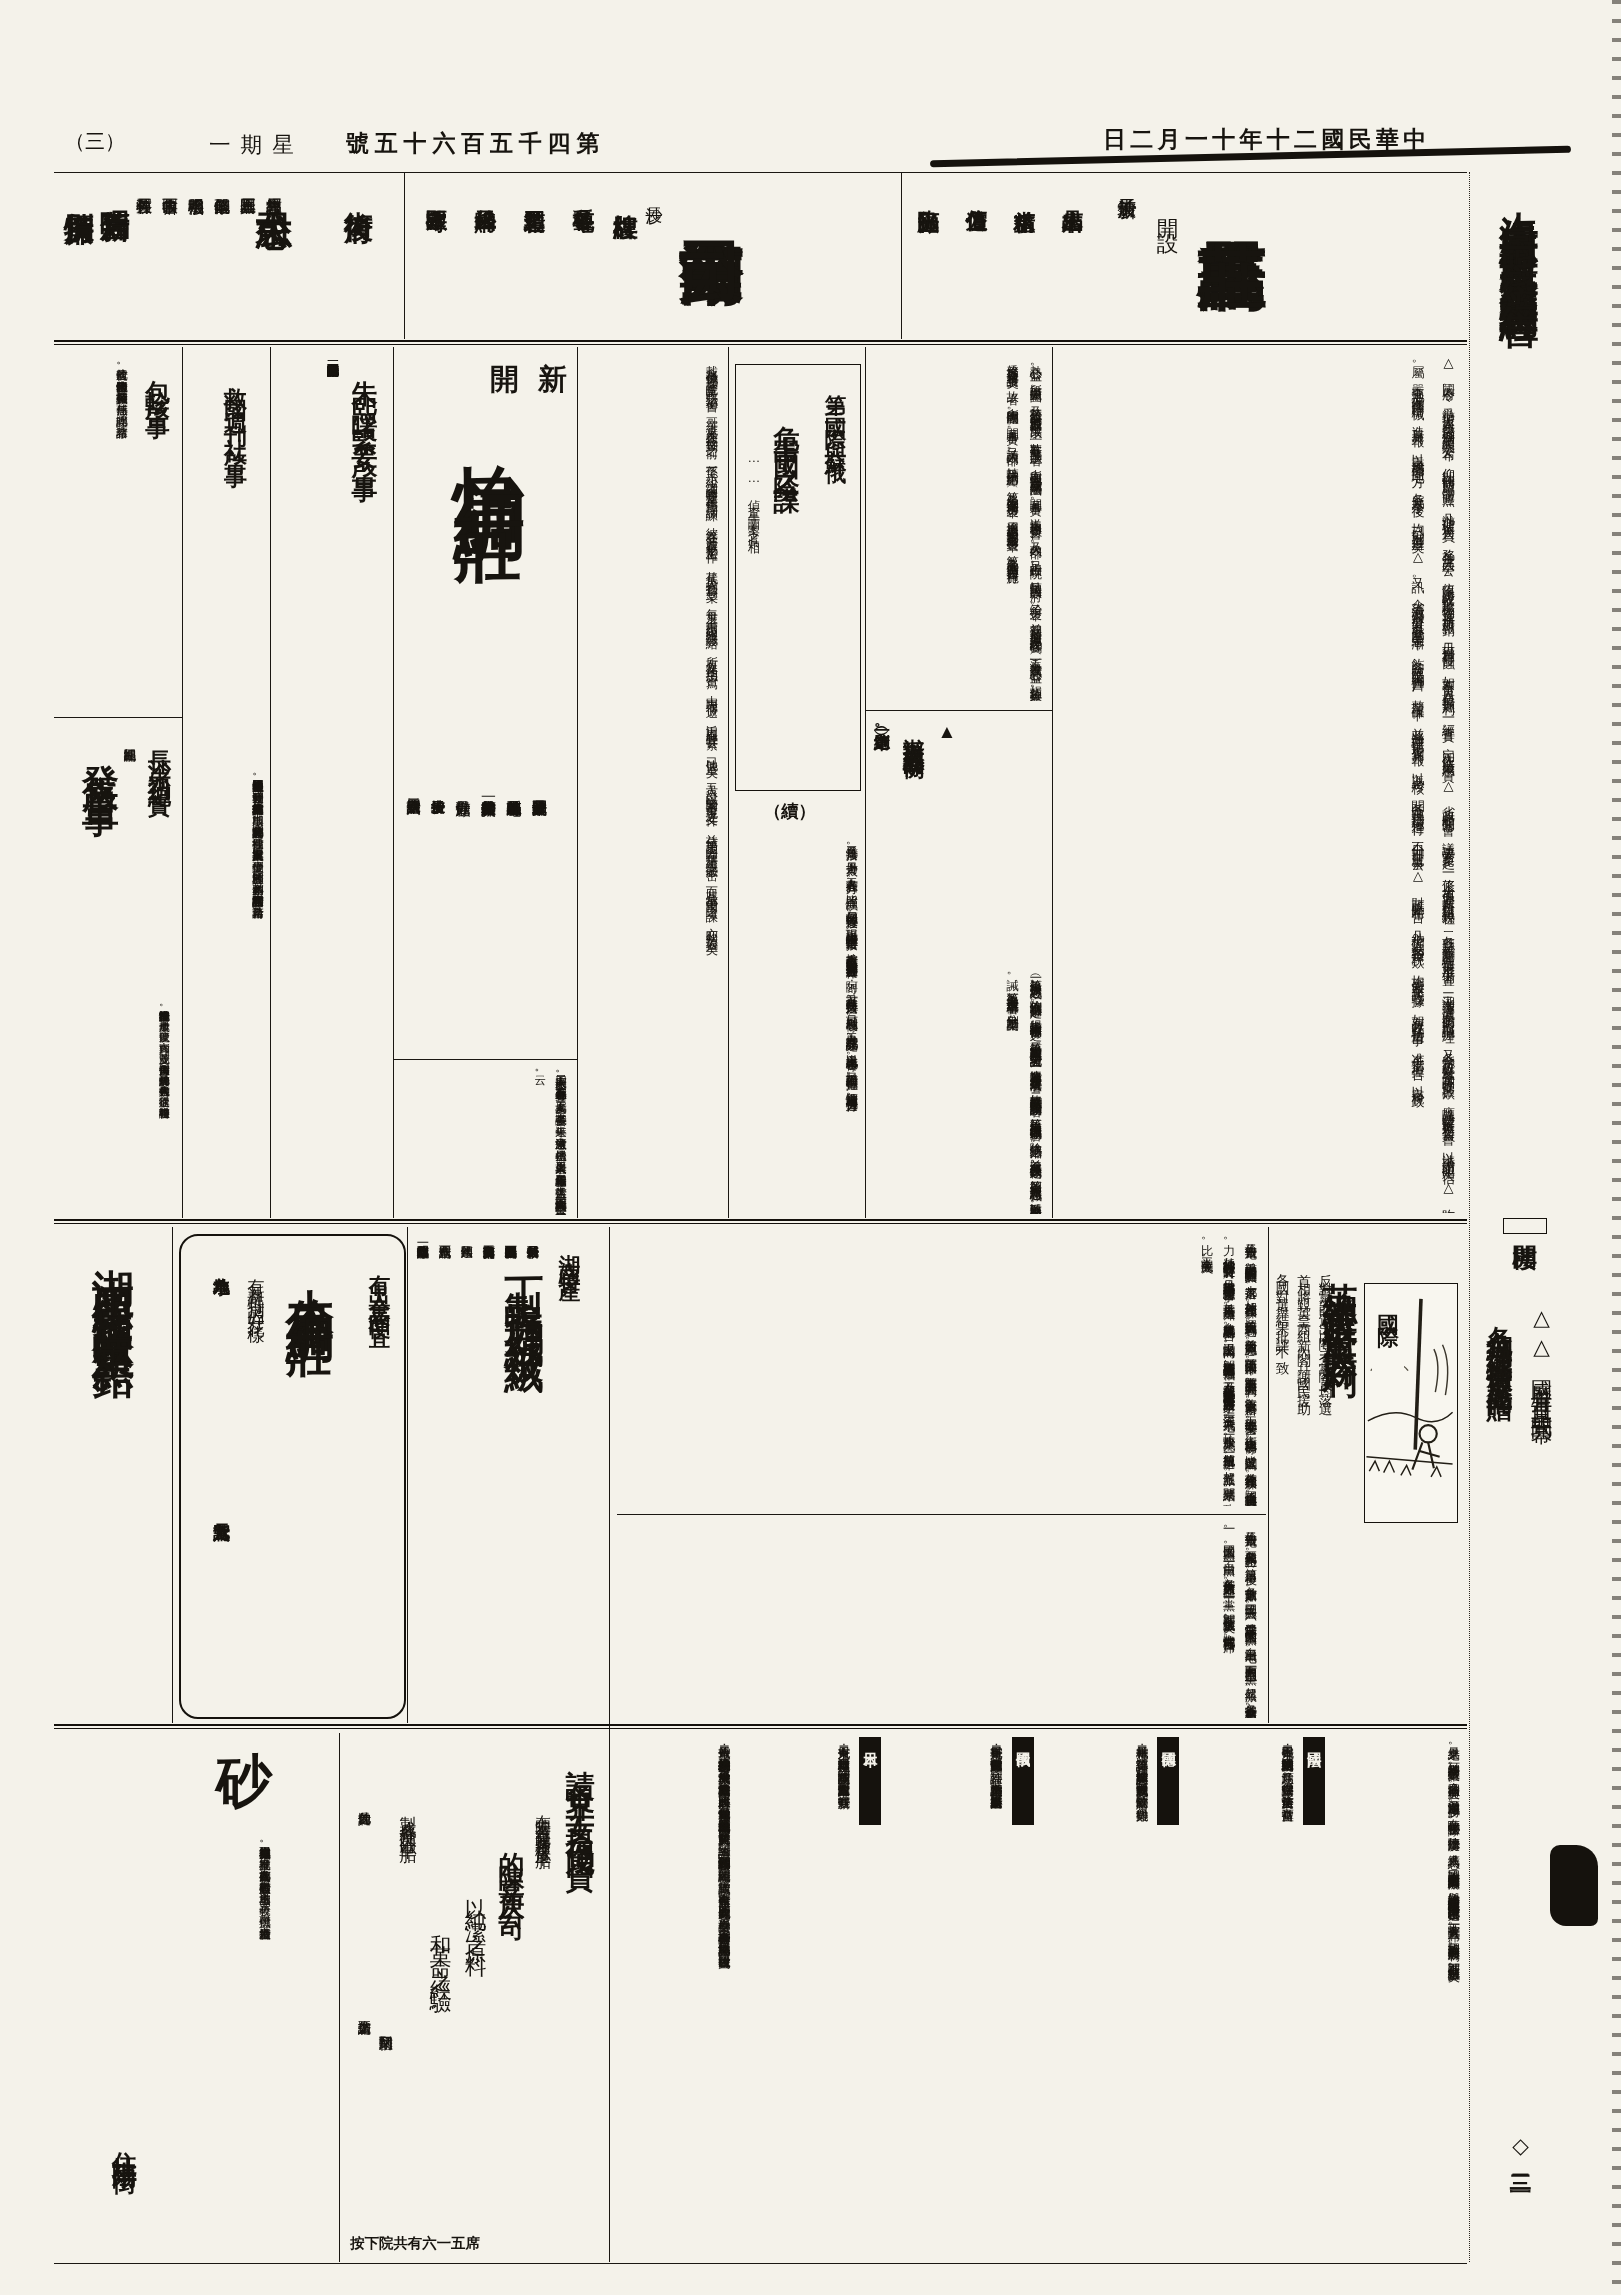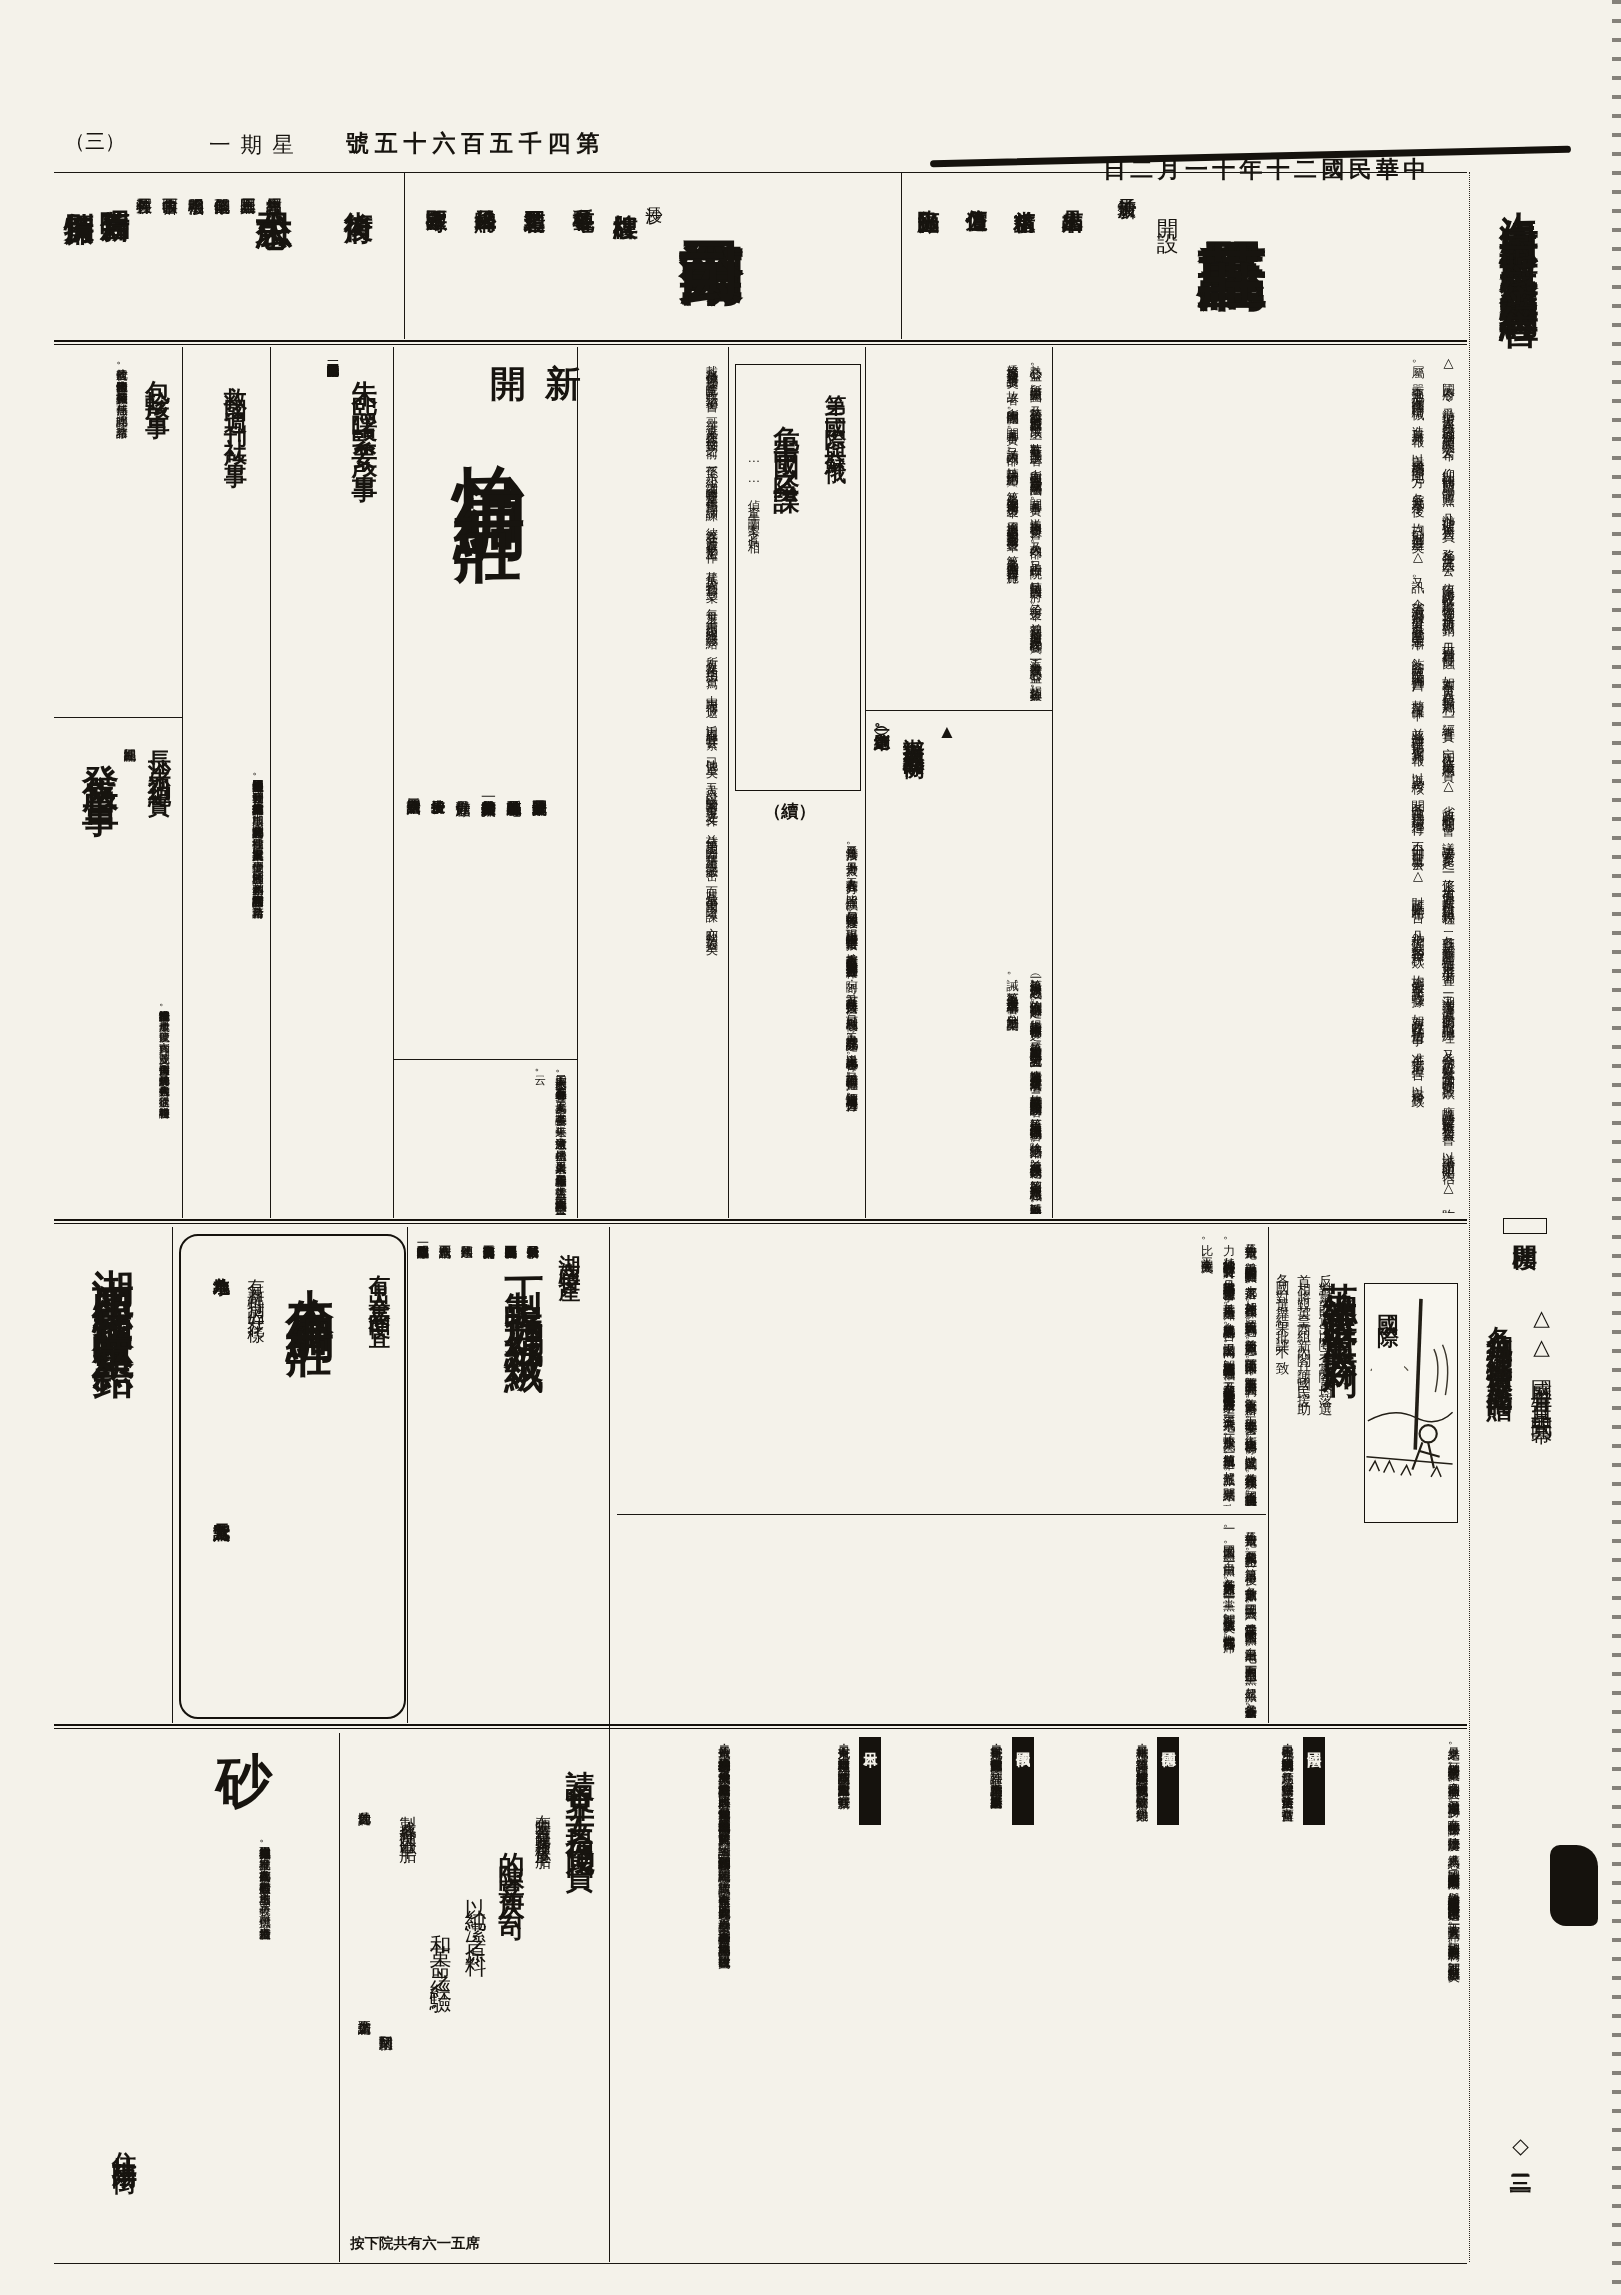--- a/index.html
+++ b/index.html
@@ -24,21 +24,21 @@
   .imgbox{border:1.4px solid #15120d;background:#f8f6ef;}
 </style>
 </head>
 <body>
 
 <div class="page">
 
   <div class="abs" style="left:65px;top:128px;font-size:20px;">（三）</div>
   <div class="abs" style="left:209px;top:130px;font-size:21.6px;letter-spacing:10px;">一期星</div>
   <div class="abs" style="left:346px;top:128px;font-size:23px;letter-spacing:5.8px;font-weight:700;">號五十六百五千四第</div>
-  <div class="abs" style="left:1103px;top:124px;font-size:23px;letter-spacing:4.3px;font-weight:700;margin-top:30px;">日二月一十年十二國民華中</div>
+  <div class="abs" style="left:1103px;top:124px;font-size:23px;letter-spacing:4.3px;font-weight:700;">日二月一十年十二國民華中</div>
   <div class="swoosh" style="left:930px;top:153px;width:641px;height:6.5px;transform:rotate(-1.3deg);"></div>
   <div class="rule-h" style="left:54px;top:172px;width:1413px;"></div>
 
   <div class="rule-vd" style="left:1469px;top:172px;height:2090px;"></div>
   <div class="speckle"></div>
   <div class="abs v brush" style="left:1492px;top:180px;height:1023px;font-size:39px;letter-spacing:4.3px;">上海伊文思圖書公司出版英文筆達騰衝隼美堂特約經售</div>
   <div class="abs v boxed" style="left:1503px;top:1218px;font-size:24.5px;font-weight:700;padding:7.2px 4.3px;">開樓</div>
   <div class="abs" style="left:1482px;top:1305px;display:flex;flex-direction:row-reverse;gap:10px;">
     <div class="v" style="height:505px;font-size:21.6px;letter-spacing:4.3px;">△△國曆十月廿三日正式開幕</div>
     <div class="v" style="height:793px;font-size:26px;font-weight:700;letter-spacing:5.8px;">各色綢洋緞縐廉價放尺並備贈</div>
@@ -105,21 +105,21 @@
 
   <div class="abs boxed" style="left:735px;top:364px;width:124px;height:425px;">
     <div class="abs v bold" style="right:10px;top:11.5px;height:303px;font-size:21.6px;letter-spacing:11.5px;">第三國際與蘇俄</div>
     <div class="abs v bold" style="right:56px;top:40px;height:375px;font-size:26px;letter-spacing:10px;">危害中國之陰謀</div>
     <div class="abs v" style="right:98px;top:86px;height:317px;font-size:12.3px;letter-spacing:5.8px;">……偵查牛蘭案之眞相</div>
   </div>
   <div class="abs" style="left:764px;top:799px;font-size:17.3px;font-weight:700;">（續）</div>
   <div class="abs flow" style="left:734px;top:836px;width:128px;height:378px;font-size:12.3px;line-height:1.75;letter-spacing:0.7px;">覓吾等接洽。毋乃太奇！吾人在各方面。皆照謹愼。勿輕易與彼等接近。現正與岳維峻部下之軍官接洽。（按岳本人前已在平漢路爲我方逮捕）分於各處工作。阿哿：君可立時前往與之接洽。只可以利用彼等。吾人豈能尤記彼等之結。以上遠志兄報告余等。目前尚聯工作已有把握。惟須利用種種機會努力進行。</div>
   <div class="abs flow" style="left:582px;top:355px;width:141px;height:858px;font-size:12.3px;line-height:1.8;letter-spacing:2.9px;">載鑫係僞鄂豫皖軍區政治祕書。哥羅克來夫在彼接到之前。係至一小組之訓練所受某種短期訓練。彼等在滬曾有祕密工作。其代表人物爲彭某。每月工資由高級組織發給。所有文件均用密寫。由專人傳遞。近因風聲甚緊。已他遷矣。吾人證以牛蘭案發現之文件。益信第三國際在華組織之嚴密。而其危害中國之陰謀。亦昭然若揭矣。</div>
 
-  <div class="abs" style="left:490px;top:360px;font-size:36px;font-weight:700;letter-spacing:19px;">開新</div>
+  <div class="abs" style="left:490px;top:360px;font-size:29px;font-weight:700;letter-spacing:19px;">開新</div>
   <div class="abs v brush" style="left:443px;top:407px;height:375px;font-size:71px;letter-spacing:16px;">怡昌綢莊</div>
   <div class="abs" style="left:404px;top:789px;display:flex;flex-direction:row-reverse;gap:6.5px;">
     <div class="v" style="height:259px;font-size:15px;">本號擇於十月三十號正式開幕運到</div>
     <div class="v" style="height:259px;font-size:15px;">各種國產特著絲毛棉蔴織造品</div>
     <div class="v" style="height:259px;font-size:15px;">一律格外廉價贈美人大畫卽希各界</div>
     <div class="v" style="height:144px;font-size:15px;">光顧毋任歡迎</div>
     <div class="v" style="height:159px;font-size:13.7px;font-weight:700;">長沙上坡子街</div>
     <div class="v" style="height:159px;font-size:13.7px;font-weight:700;">電話二四六號</div>
   </div>
   <div class="rule-h" style="left:393px;top:1059px;width:184px;"></div>

